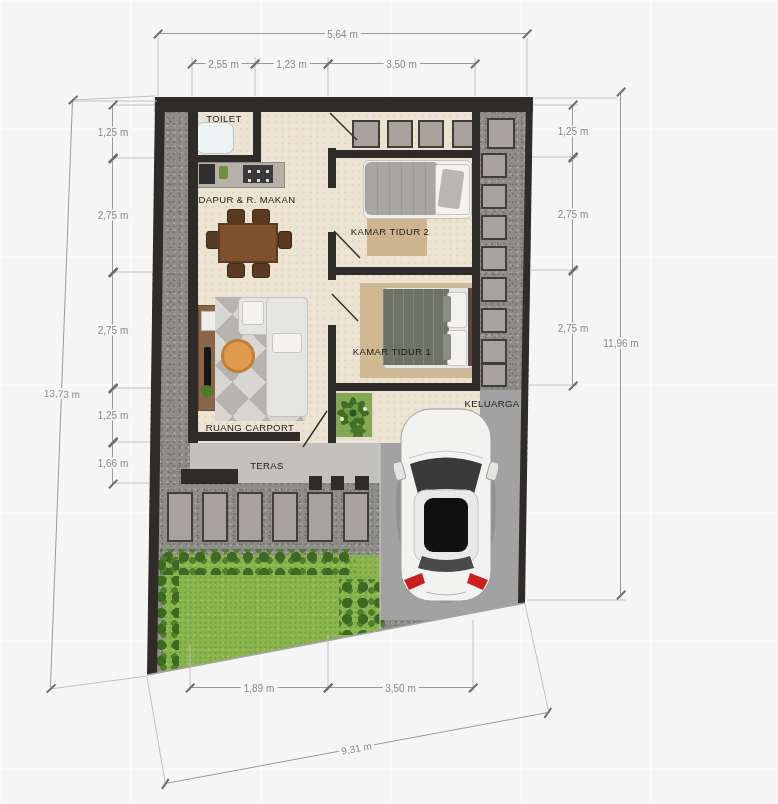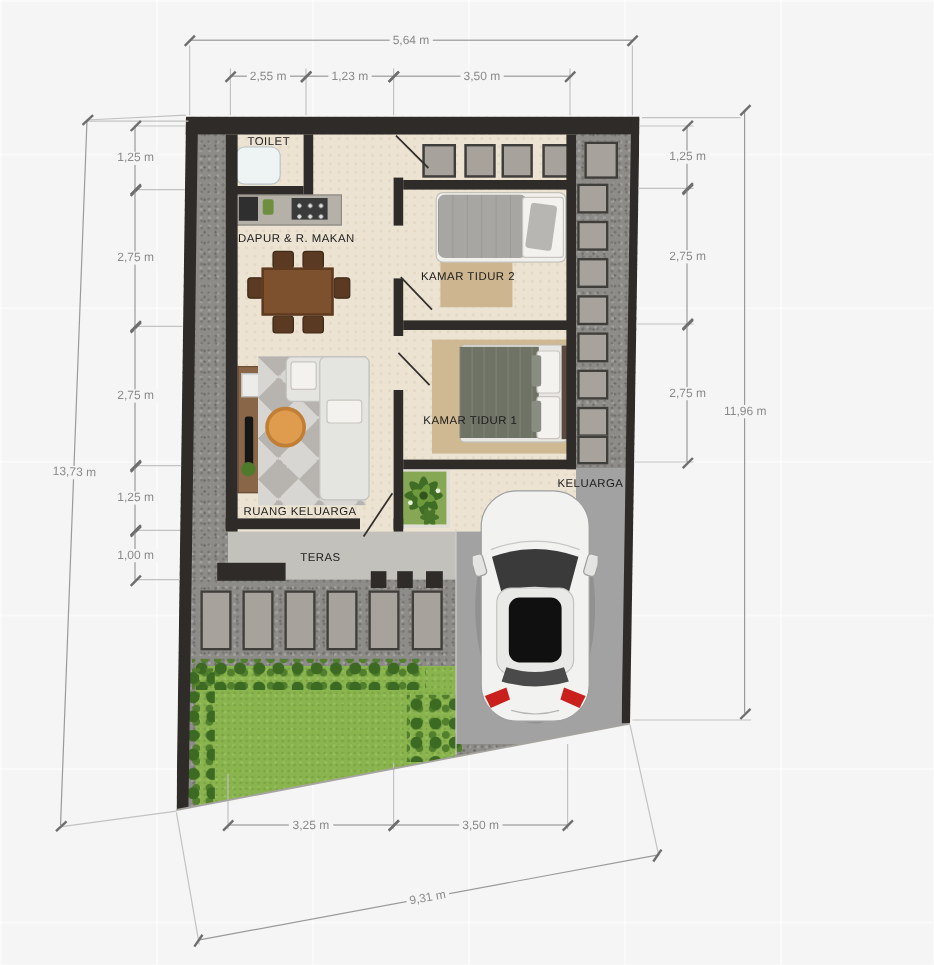--- a/index.html
+++ b/index.html
@@ -198,21 +198,21 @@
     </g>
     <g stroke="#35322f" stroke-width="1.5" fill="none">
       <path d="M330,113 L357,140 M334,231 L360,258 M332,294 L358,321 M303,447 L327,411"></path>
     </g>
   </svg>
 
   <div class="lbl" style="left:224px;top:118px"><span>TOILET</span></div>
   <div class="lbl" style="left:247px;top:199px"><span>DAPUR &amp; R. MAKAN</span></div>
   <div class="lbl" style="left:390px;top:231px"><span>KAMAR TIDUR 2</span></div>
   <div class="lbl" style="left:392px;top:351px"><span>KAMAR TIDUR 1</span></div>
-  <div class="lbl" style="left:250px;top:427px"><span>RUANG KELUARGA</span></div>
+  <div class="lbl" style="left:250px;top:427px"><span>RUANG CARPORT</span></div>
   <div class="lbl" style="left:267px;top:465px"><span>TERAS</span></div>
   <div class="lbl" style="left:492px;top:403px"><span>KELUARGA</span></div>
 
   <div class="dim h" style="left:158px;top:33px;width:369px">
       <span>5,64 m</span>
     </div>
   <div class="dim h" style="left:192px;top:63px;width:63px">
       <span>2,55 m</span>
     </div>
   <div class="dim h" style="left:255px;top:63px;width:73px">
@@ -228,41 +228,41 @@
   <div class="dim v" style="left:112px;top:158px;height:114px">
       <span>2,75 m</span>
     </div>
   <div class="dim v" style="left:112px;top:272px;height:116px">
       <span>2,75 m</span>
     </div>
   <div class="dim v" style="left:112px;top:388px;height:54px">
       <span>1,25 m</span>
     </div>
   <div class="dim v" style="left:112px;top:442px;height:41px">
-      <span>1,00 m</span>
+      <span>1,66 m</span>
     </div>
   <div class="dim v" style="left:72px;top:100px;height:588px;transform:rotate(2.15deg);transform-origin:top left">
       <span>13,73 m</span>
     </div>
 
   <div class="dim v" style="left:572px;top:105px;height:52px">
       <span>1,25 m</span>
     </div>
   <div class="dim v" style="left:572px;top:157px;height:113px">
       <span>2,75 m</span>
     </div>
   <div class="dim v" style="left:572px;top:270px;height:115px">
       <span>2,75 m</span>
     </div>
   <div class="dim v" style="left:620px;top:92px;height:502px">
       <span>11,96 m</span>
     </div>
 
   <div class="dim h" style="left:190px;top:687px;width:138px">
-      <span>3,25 m</span>
+      <span>1,89 m</span>
     </div>
   <div class="dim h" style="left:328px;top:687px;width:145px">
       <span>3,50 m</span>
     </div>
   <div class="dim h" style="left:165px;top:783px;width:389px;transform:rotate(-10.5deg);transform-origin:top left">
       <span>9,31 m</span>
     </div>
 
 </div>
 

